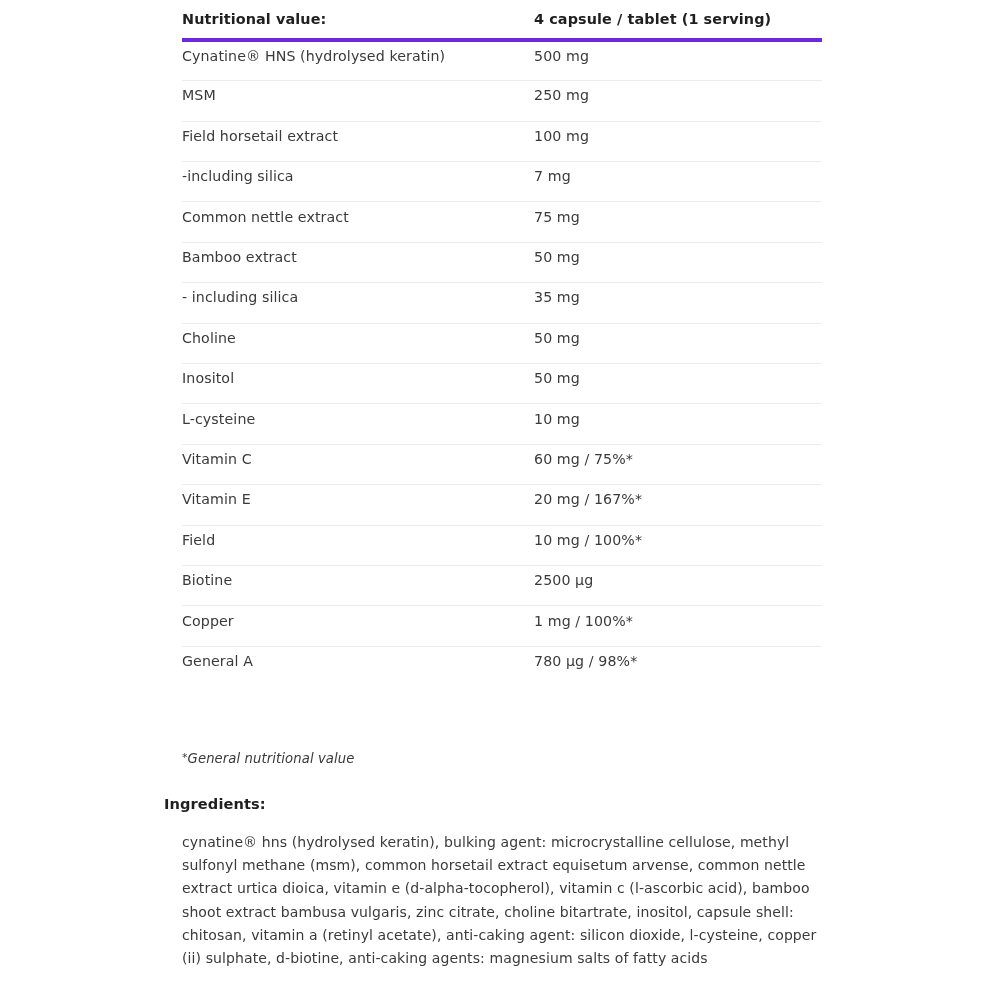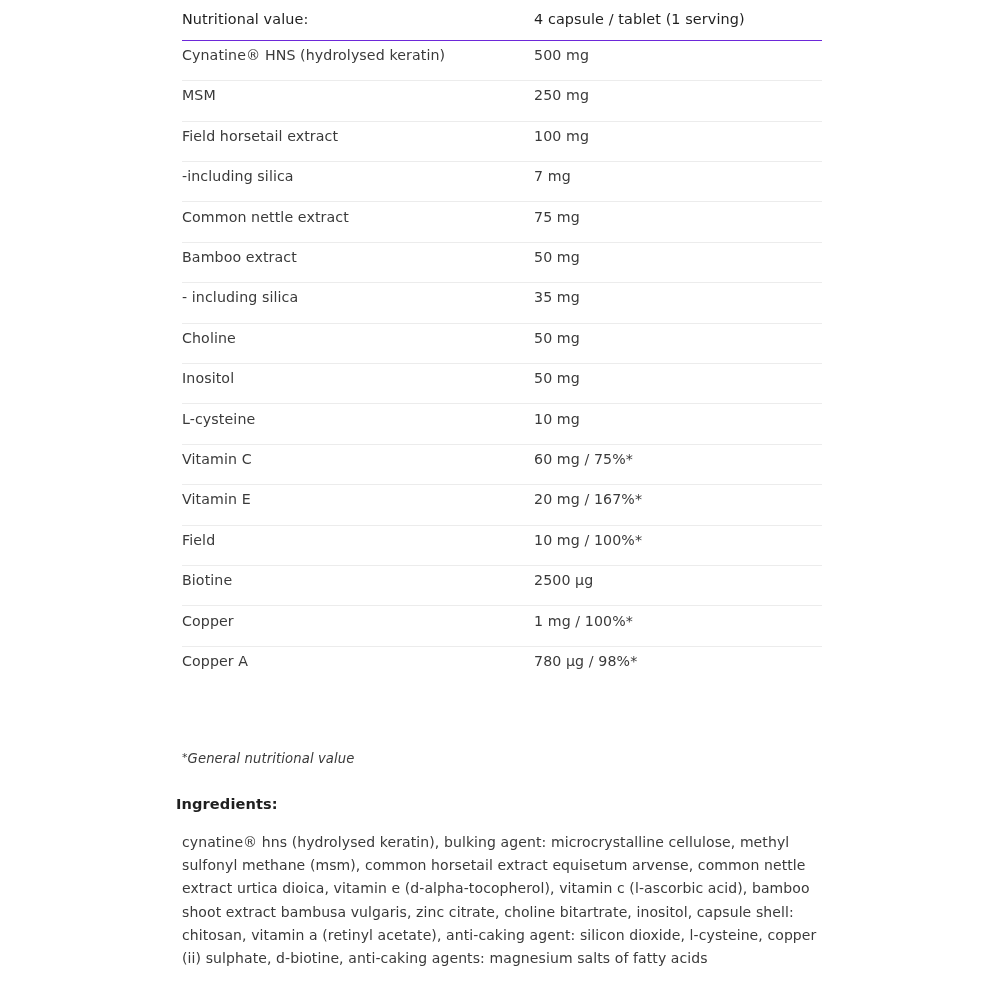--- a/index.html
+++ b/index.html
@@ -37,25 +37,25 @@
     text-align: left;
     vertical-align: middle;
     padding: 0;
     font-weight: normal;
   }
   table.nutrition tr {
     height: 40.4px;
   }
   table.nutrition tr.header-row th {
     font-size: 14.4px;
-    font-weight: normal;
+    font-weight: bold;
     color: #1f1f1f;
     padding-bottom: 11px;
     padding-top: 10px;
-    border-bottom: 1px solid #6d28d9;
+    border-bottom: 4px solid #6d28d9;
     letter-spacing: 0.1px;
   }
   table.nutrition tbody tr td {
     font-size: 14.2px;
     color: #3a3a3a;
     border-bottom: 1px solid #ececec;
     padding-bottom: 11px;
     letter-spacing: 0.1px;
   }
   table.nutrition tbody tr:last-child td {
@@ -74,21 +74,21 @@
     color: #3a3a3a;
     letter-spacing: 0.1px;
   }
   .footnote .star {
     font-style: normal;
     vertical-align: 2px;
     font-size: 11px;
   }
   .ingredients-title {
     position: absolute;
-    left: 176px;
+    left: 164px;
     top: 795px;
     font-size: 14.6px;
     font-weight: bold;
     color: #1f1f1f;
     letter-spacing: 0.1px;
   }
   .ingredients-body {
     position: absolute;
     left: 182px;
     top: 831px;
@@ -171,21 +171,21 @@
         </tr>
         <tr>
           <td class="cell-name">Biotine</td>
           <td class="cell-val">2500 µg</td>
         </tr>
         <tr>
           <td class="cell-name">Copper</td>
           <td class="cell-val">1 mg / 100%*</td>
         </tr>
         <tr>
-          <td class="cell-name">Copper A</td>
+          <td class="cell-name">General A</td>
           <td class="cell-val">780 µg / 98%*</td>
         </tr>
       </tbody>
     </table>
   </div>
 
   <div class="footnote"><span class="star">*</span><span>General nutritional value</span></div>
 
   <div class="ingredients-title">Ingredients:</div>
 

